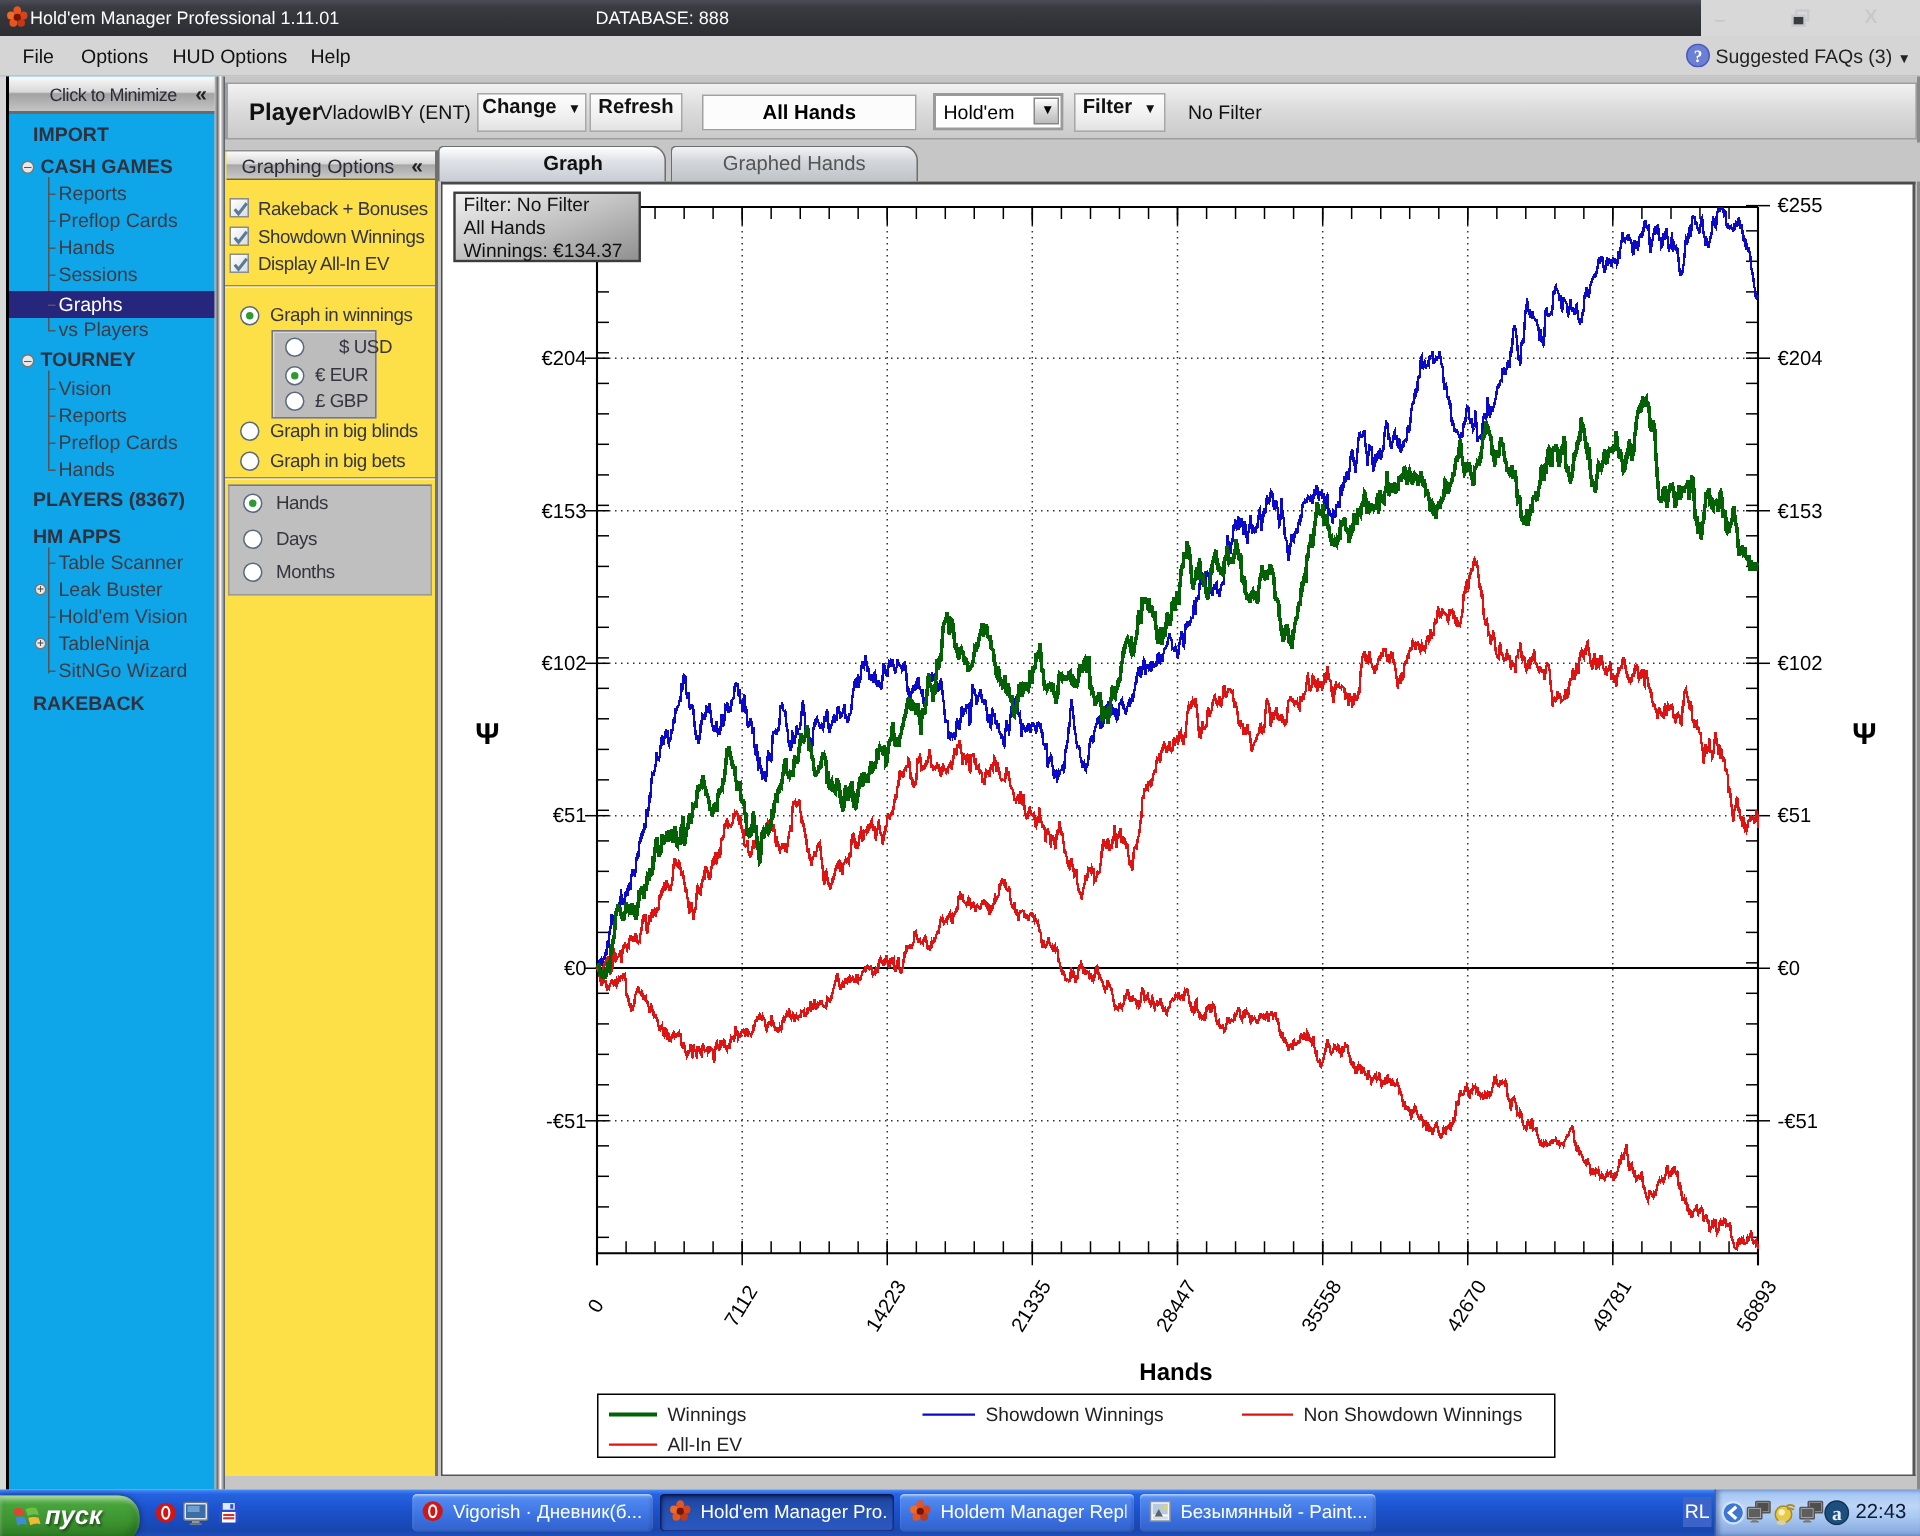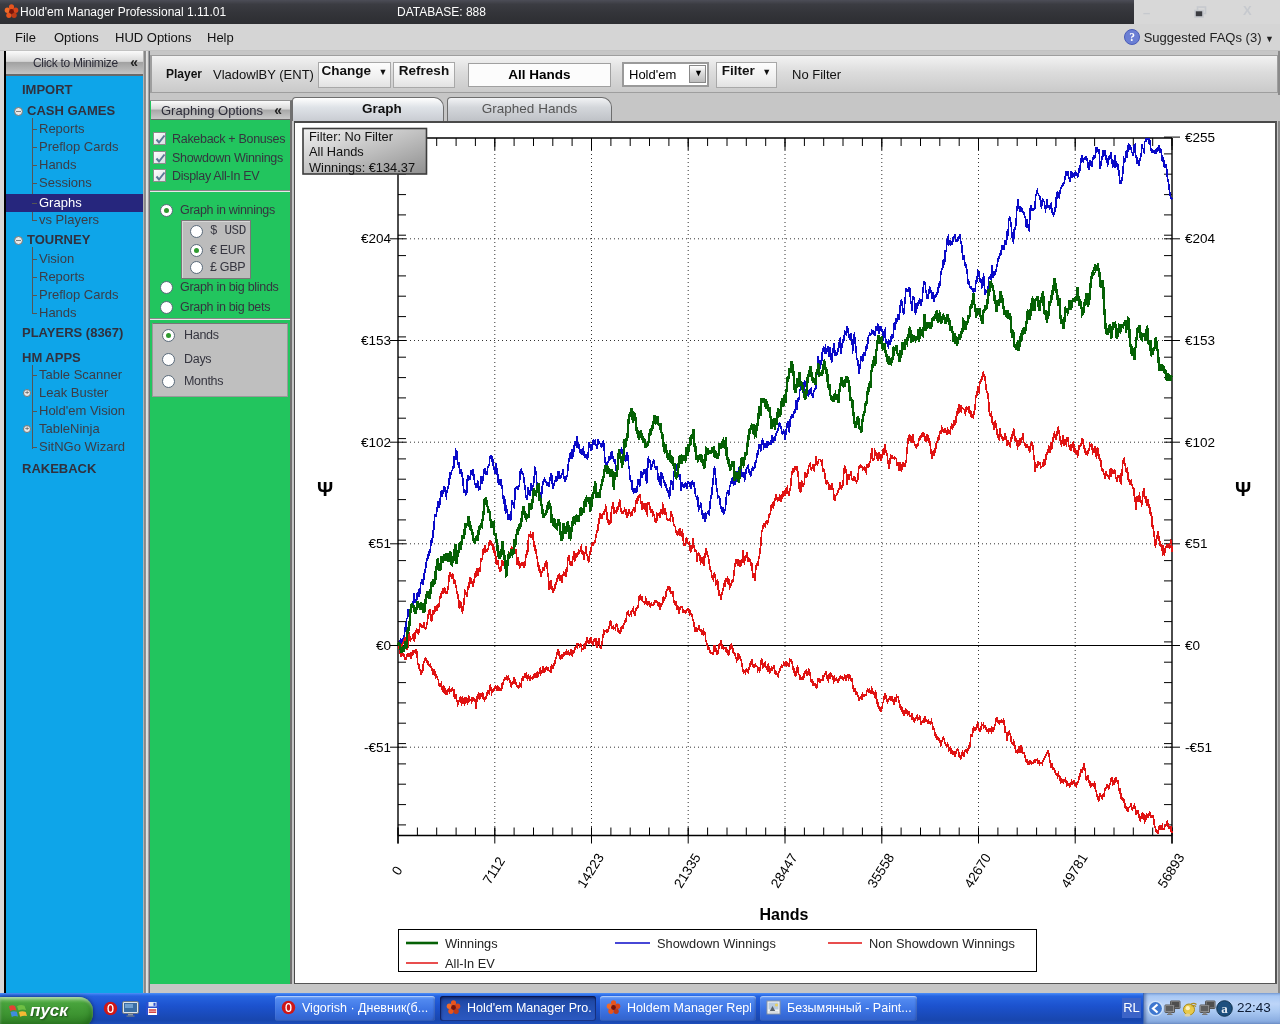--- a/index.html
+++ b/index.html
@@ -24,32 +24,32 @@
 .sel span { position:absolute; left:33px; top:1px; color:#fff; font-size:13px; }
 .vline { position:absolute; width:1px; background:#555; left:26px; }
 .hstub { position:absolute; height:1px; background:#555; left:26px; width:5px; }
 .pmicon { position:absolute; width:9px; height:9px; border:1px solid #777; border-radius:50%; background:#e8e8e8; font-size:9px; line-height:7px; text-align:center; color:#444; }
 
 #split { position:absolute; left:143px; top:51px; width:7px; height:942px; background:linear-gradient(90deg,#c8c8c8,#6e6e6e 30%,#ffffff 55%,#9a9a9a 80%,#50555e); }
 
 #main { position:absolute; left:150px; top:51px; width:1130px; height:942px; background:#c6c6c6; border-right:2px solid #8a8a8a;}
 #toolbar { position:absolute; left:0; top:4px; width:1128px; height:38px;
   background:linear-gradient(180deg,#f2f2f2 0%,#dcdcdc 45%,#cacaca 100%); border:1px solid #9e9e9e; border-left:2px solid #9e9e9e;}
-#toolbar .lab { position:absolute; top:11px; font-size:12px; color:#111; }
+#toolbar .lab { position:absolute; top:11px; font-size:16px; color:#111; }
 .btn { position:absolute; top:6px; height:26px; background:linear-gradient(180deg,#fdfdfd,#f0f0f0 60%,#e2e2e2); border:1px solid #a8a8a8; font-weight:bold; font-size:13.5px; color:#111; text-align:center; }
 #allhands { position:absolute; left:316px; top:7px; width:143px; height:24px; background:#fcfcfc; border:1px solid #a0a0a0; text-align:center; font-weight:bold; font-size:13.5px; padding-top:3px; }
 #combo { position:absolute; left:470px; top:6px; width:87px; height:25px; background:#fff; border:2px solid #9a9a9a; font-size:13px; }
 #combo .cbtn { position:absolute; right:1px; top:1px; width:17px; height:17.5px; background:linear-gradient(180deg,#fefefe,#d8d8d8 50%,#bcbcbc); border:1px solid #888; }
 
 #tabstrip { position:absolute; left:0; top:44px; width:1130px; height:26px; background:#c6c6c6; }
 .tab { position:absolute; top:2px; height:24px; border:1px solid #6e6e6e; border-bottom:none; border-radius:4px 10px 0 0; font-size:13.5px; text-align:center; }
 #tab1 { left:142px; width:152px; background:linear-gradient(180deg,#ffffff,#dfe3e8 40%,#c9ccd2); font-weight:bold; color:#111; z-index:3; }
 #tab2 { left:297px; width:165px; background:linear-gradient(180deg,#f2f3f5,#d4d7db 40%,#bfc2c7); color:#555; z-index:2; }
 
-#gopanel { position:absolute; left:0; top:49px; width:142px; height:884px; background:#22c55e; border-right:2px solid #707070; border-top:1px solid #909090; overflow:hidden; }
+#gopanel { position:absolute; left:0; top:49px; width:142px; height:884px; background:#fde047; border-right:2px solid #707070; border-top:1px solid #909090; overflow:hidden; }
 #gohead { position:absolute; left:1px; top:0px; width:139px; height:19px;
   background:linear-gradient(180deg,#fbfbfb 0%,#d8d8d8 45%,#a8a8a8 50%,#c8c8c8 100%);
   border-bottom:1px solid #666; font-size:13px; color:#2c2c38; }
 #gohead b { position:absolute; left:10px; top:2px; font-weight:normal; }
 #gohead .chev { position:absolute; right:8px; top:1px; font-weight:bold; font-size:14px; color:#222; }
 .golabel { position:absolute; font-size:12.5px; letter-spacing:-0.3px; color:#35353f; white-space:nowrap; }
 .cbox { position:absolute; left:3px; width:13px; height:13px; background:linear-gradient(135deg,#ffffff,#d9dee3); border:1px solid #8c8c8c; }
 .cbox svg { position:absolute; left:0.5px; top:0.5px; }
 .radio { position:absolute; width:13px; height:13px; border-radius:50%; background:#fff; border:1px solid #5a6a7a; }
 .radio.on::after { content:""; position:absolute; left:3px; top:3px; width:5px; height:5px; border-radius:50%; background:#2f9a2f; }
@@ -217,21 +217,21 @@
         <svg width="11" height="11" viewBox="0 0 11 11">
           <path d="M1.5 5.5 L4 8.5 L9.5 1.5" stroke="#5a7a96" stroke-width="2" fill="none"></path>
         </svg>
       </div>
       <div class="golabel" style="left:22px;top:68px;">Display All-In EV</div>
 <div class="gosep" style="top:89px;"></div>
 <div class="radio on" style="left:10px;top:103px;"></div>
       <div class="golabel" style="left:30px;top:102px;">Graph in winnings</div>
 <div id="curbox"></div>
 <div class="radio" style="left:40px;top:124px;"></div>
-      <div class="golabel" style="left:60px;top:123px;font-family:Liberation Mono, monospace;">$ USD</div>
+      <div class="golabel" style="left:76px;top:123px;">$ USD</div>
 <div class="radio on" style="left:40px;top:143px;"></div>
       <div class="golabel" style="left:60px;top:142px;">€ EUR</div>
 <div class="radio" style="left:40px;top:160px;"></div>
       <div class="golabel" style="left:60px;top:159px;">£ GBP</div>
 <div class="radio" style="left:10px;top:180px;"></div>
       <div class="golabel" style="left:30px;top:179px;">Graph in big blinds</div>
 <div class="radio" style="left:10px;top:200px;"></div>
       <div class="golabel" style="left:30px;top:199px;">Graph in big bets</div>
 <div class="gosep" style="top:217px;"></div>
 <div id="hdmbox"></div>

